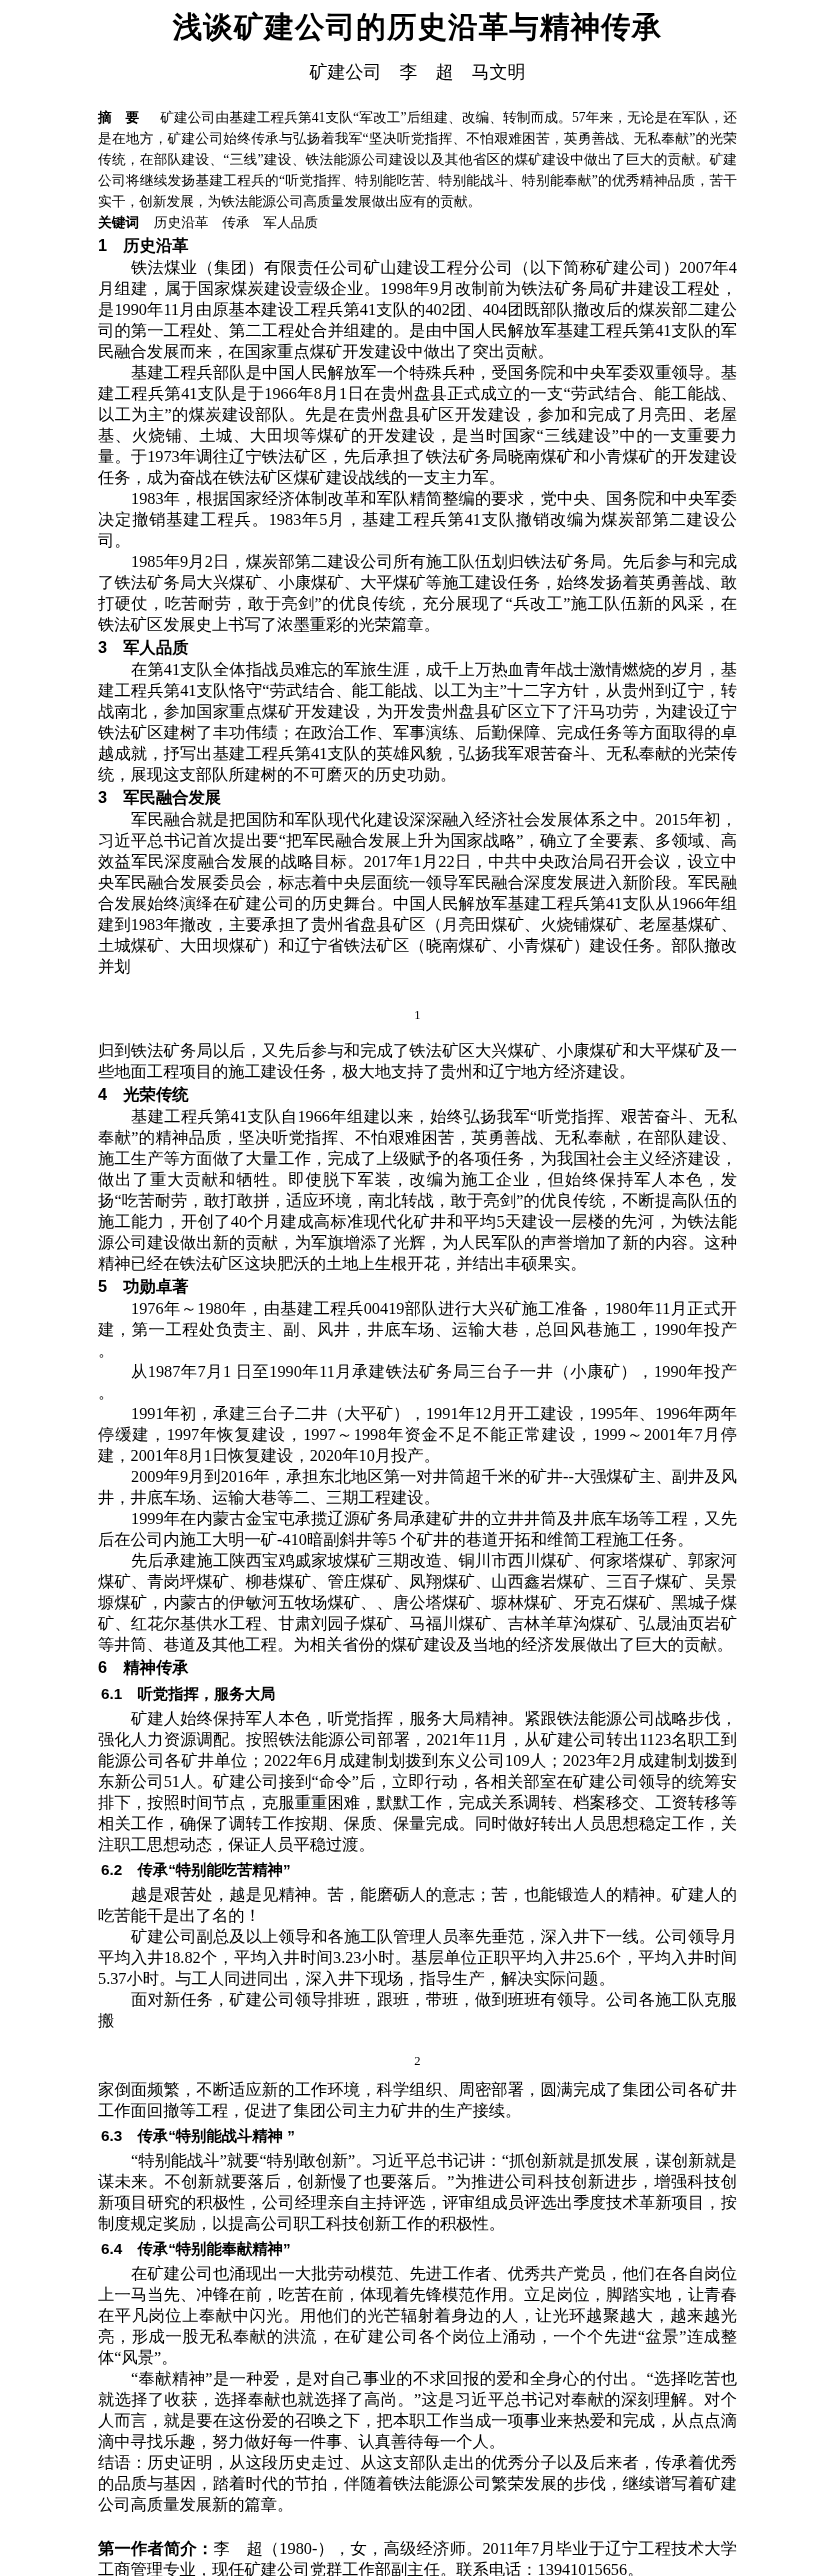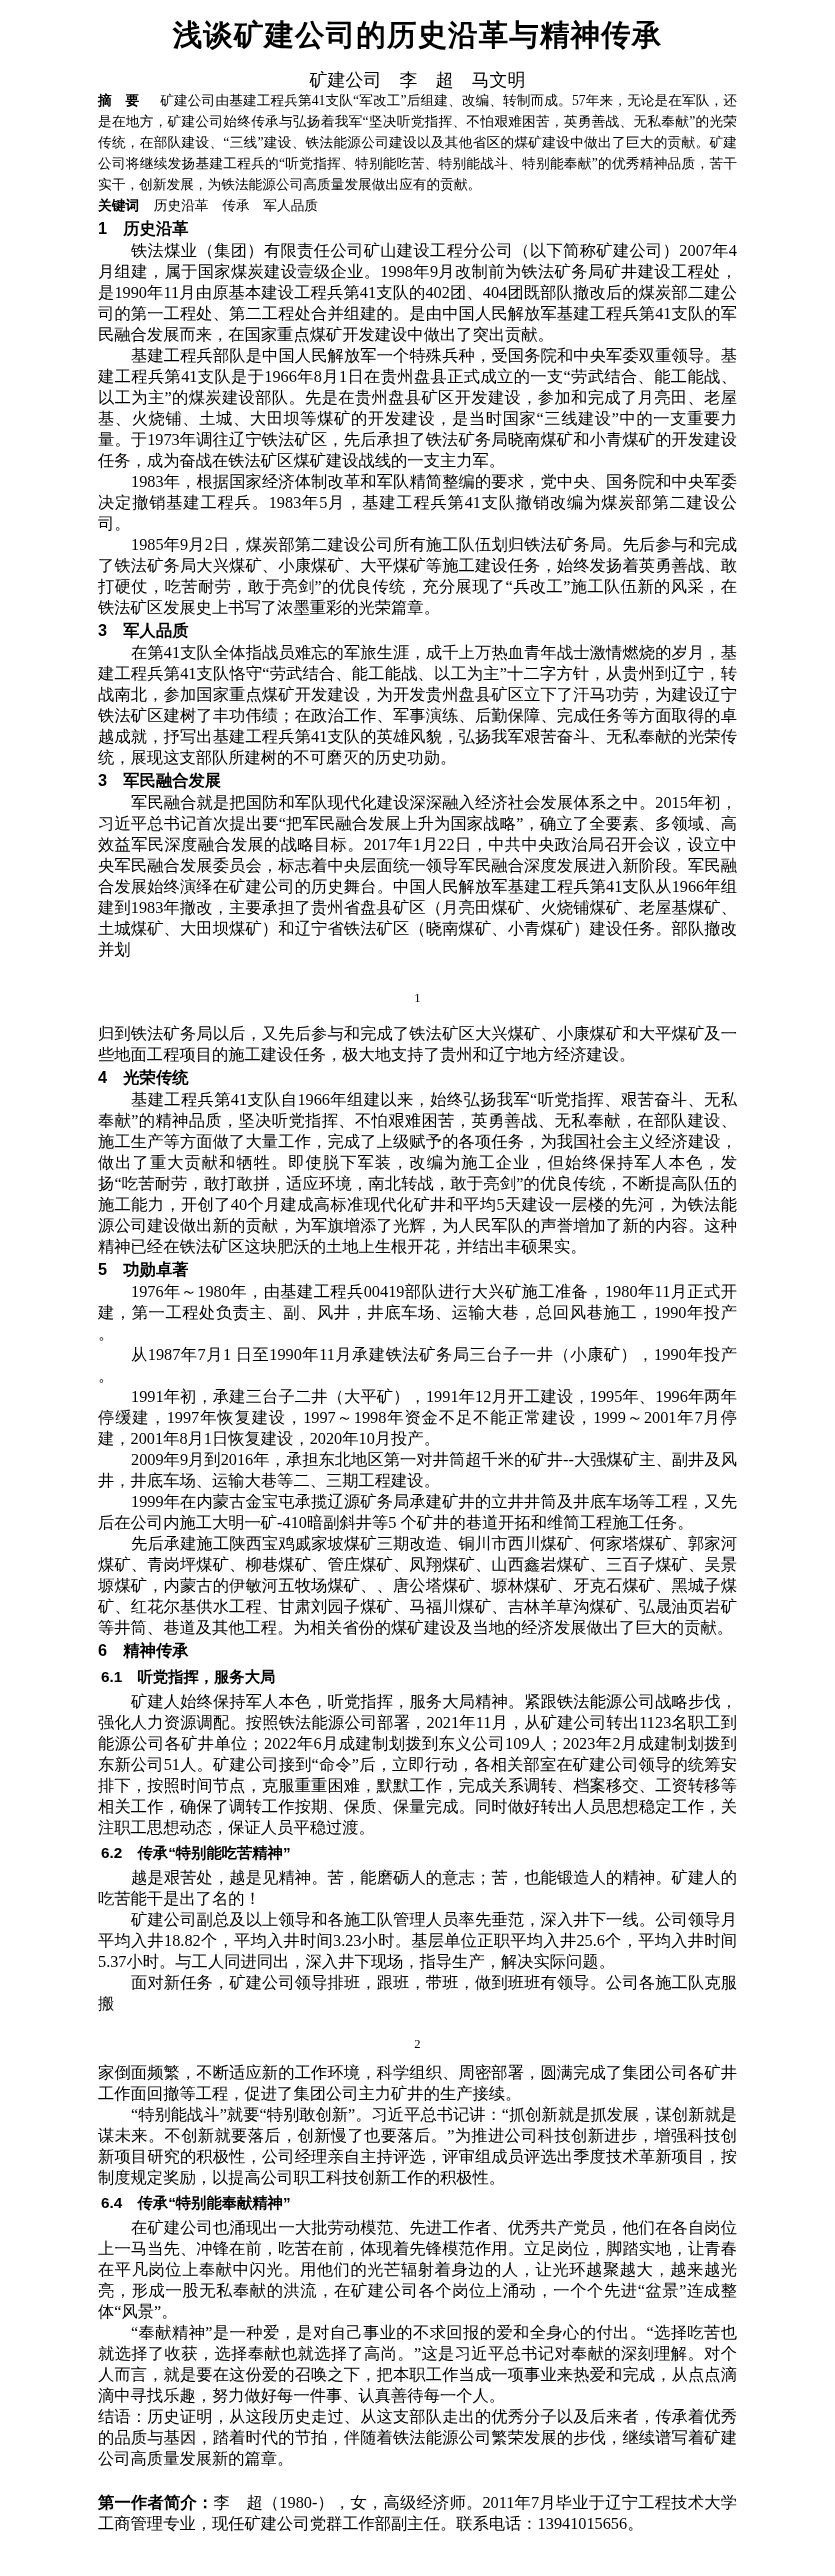--- a/index.html
+++ b/index.html
@@ -9,41 +9,41 @@
     box-sizing: border-box;
     padding: 0 98px;
     overflow: hidden;
     background: #ffffff;
     color: #000000;
     font-family: "Liberation Serif", serif;
   }
   p { margin: 0; }
   .title {
     margin: 0;
-    padding-top: 13px;
+    padding-top: 5px;
     font-family: "Liberation Sans", sans-serif;
     font-weight: bold;
     font-size: 29.5px;
     line-height: 44px;
     letter-spacing: 1.1px;
     text-align: center;
   }
   .byline {
     margin-top: 13.7px;
     font-size: 18px;
     line-height: 19px;
     text-align: center;
   }
   .meta {
     font-size: 13.7px;
     line-height: 21px;
     text-align: justify;
     word-break: break-all;
   }
-  .abstract { }
+  .abstract { margin-top: 25px; }
   .lbl {
     font-family: "Liberation Sans", sans-serif;
     font-weight: bold;
   }
   .abstract .lbl { margin-right: 21px; }
   .keywords .lbl { margin-right: 14.7px; }
   .sec {
     margin: 0;
     font-family: "Liberation Sans", sans-serif;
     font-weight: bold;
@@ -121,20 +121,21 @@
 
   <h3 class="sub">6.2　传承“特别能吃苦精神”</h3>
   <p class="p ind">越是艰苦处，越是见精神。苦，能磨砺人的意志；苦，也能锻造人的精神。矿建人的吃苦能干是出了名的！</p>
   <p class="p ind">矿建公司副总及以上领导和各施工队管理人员率先垂范，深入井下一线。公司领导月平均入井18.82个，平均入井时间3.23小时。基层单位正职平均入井25.6个，平均入井时间5.37小时。与工人同进同出，深入井下现场，指导生产，解决实际问题。</p>
   <p class="p ind">面对新任务，矿建公司领导排班，跟班，带班，做到班班有领导。公司各施工队克服搬</p>
 
   <div class="pagenum pn2">2</div>
 
   <p class="p cont">家倒面频繁，不断适应新的工作环境，科学组织、周密部署，圆满完成了集团公司各矿井工作面回撤等工程，促进了集团公司主力矿井的生产接续。</p>
 
+  <h3 class="sub">6.3　传承“特别能战斗精神 ”</h3>
   <p class="p ind">“特别能战斗”就要“特别敢创新”。习近平总书记讲：“抓创新就是抓发展，谋创新就是谋未来。不创新就要落后，创新慢了也要落后。”为推进公司科技创新进步，增强科技创新项目研究的积极性，公司经理亲自主持评选，评审组成员评选出季度技术革新项目，按制度规定奖励，以提高公司职工科技创新工作的积极性。</p>
 
   <h3 class="sub">6.4　传承“特别能奉献精神”</h3>
   <p class="p ind">在矿建公司也涌现出一大批劳动模范、先进工作者、优秀共产党员，他们在各自岗位上一马当先、冲锋在前，吃苦在前，体现着先锋模范作用。立足岗位，脚踏实地，让青春在平凡岗位上奉献中闪光。用他们的光芒辐射着身边的人，让光环越聚越大，越来越光亮，形成一股无私奉献的洪流，在矿建公司各个岗位上涌动，一个个先进“盆景”连成整体“风景”。</p>
   <p class="p ind">“奉献精神”是一种爱，是对自己事业的不求回报的爱和全身心的付出。“选择吃苦也就选择了收获，选择奉献也就选择了高尚。”这是习近平总书记对奉献的深刻理解。对个人而言，就是要在这份爱的召唤之下，把本职工作当成一项事业来热爱和完成，从点点滴滴中寻找乐趣，努力做好每一件事、认真善待每一个人。</p>
   <p class="p cont">结语：历史证明，从这段历史走过、从这支部队走出的优秀分子以及后来者，传承着优秀的品质与基因，踏着时代的节拍，伴随着铁法能源公司繁荣发展的步伐，继续谱写着矿建公司高质量发展新的篇章。</p>
 
   <p class="p author"><span class="lbl">第一作者简介：</span><span>李　超（1980-），女，高级经济师。2011年7月毕业于辽宁工程技术大学工商管理专业，现任矿建公司党群工作部副主任。联系电话：13941015656。</span></p>
 
 </div>

